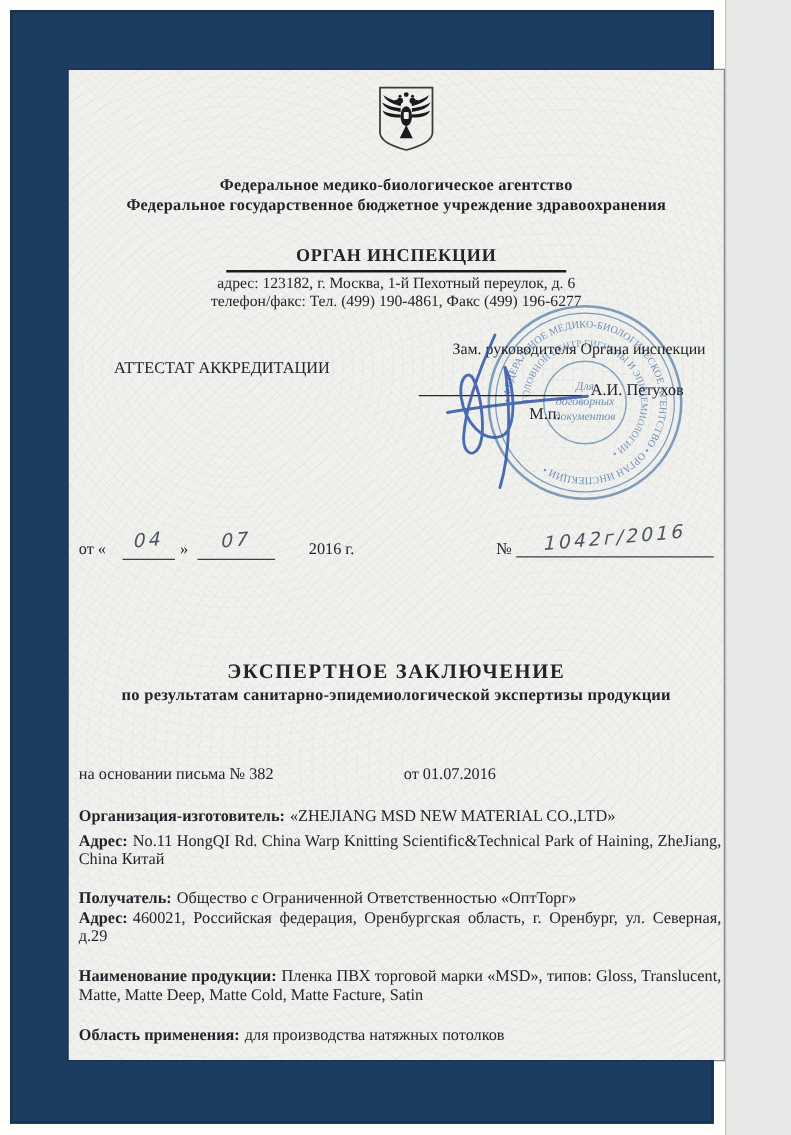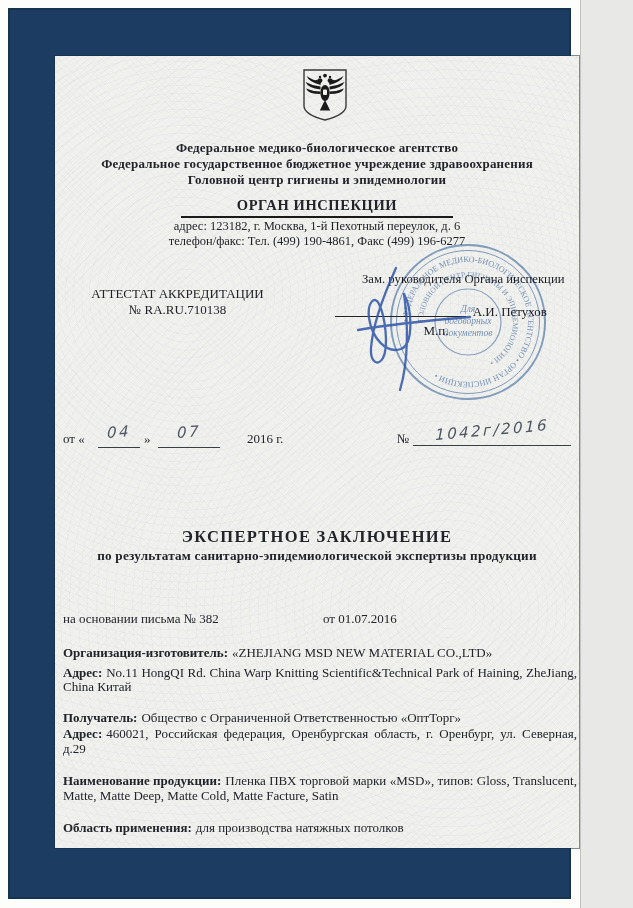--- a/index.html
+++ b/index.html
@@ -104,35 +104,33 @@
           <path d="M28.5 27 Q41 27 43 21.5 Q36 24.5 28.5 24.6 Z"></path>
           <path d="M24 33 L18.8 43.5 L29.2 43.5 Z"></path>
         </g>
         <rect x="22" y="22.5" width="4" height="5.6" rx="1" fill="#f1f1ee"></rect>
       </svg>
     </div>
 
     <div class="abs hdr center">
       <div>Федеральное медико-биологическое агентство</div>
       <div>Федеральное государственное бюджетное учреждение здравоохранения</div>
-      <div>Головной центр гигиены и эпидемиологии</div>
     </div>
 
     <div class="abs organ-wrap center">
       <span class="organ">ОРГАН ИНСПЕКЦИИ</span>
     </div>
 
     <div class="abs addr center">
       <div>адрес: 123182, г. Москва, 1-й Пехотный переулок, д. 6</div>
       <div>телефон/факс: Тел. (499) 190-4861,  Факс (499) 196-6277</div>
     </div>
 
     <div class="abs attestat">
       <div>АТТЕСТАТ АККРЕДИТАЦИИ</div>
-      <div>№ RA.RU.710138</div>
     </div>
 
     <div class="abs approve">
       <div class="p">Зам. руководителя Органа инспекции</div>
       <div class="sig-row">
         <div class="sig-line"></div>
         <span class="sig-name">А.И. Петухов</span>
       </div>
       <div class="mp">М.п.</div>
     </div>

